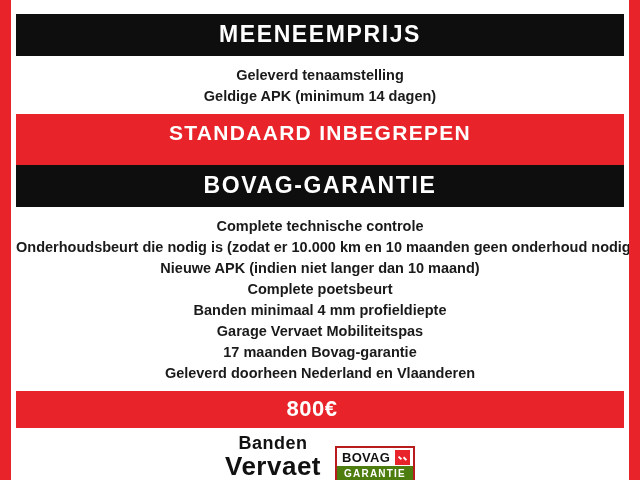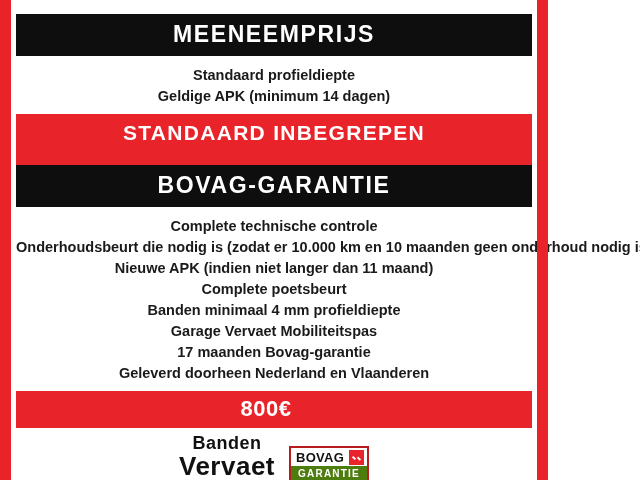--- a/index.html
+++ b/index.html
@@ -8,21 +8,21 @@
   }
   body {
     width: 640px;
     height: 480px;
     background: #ffffff;
     font-family: "Liberation Sans", sans-serif;
     overflow: hidden;
   }
   .poster {
     position: relative;
-    width: 548px;
+    width: 640px;
     height: 480px;
     box-sizing: border-box;
     background: #ffffff;
     padding: 14px 16px 10px 16px;
     display: flex;
     flex-direction: column;
   }
   
   .rail {
     position: absolute;
@@ -161,34 +161,34 @@
 </head>
 <body>
 
 <div class="poster">
   <div class="rail left"></div>
   <div class="rail right"></div>
 
   <div class="band-black">MEENEEMPRIJS</div>
 
   <div class="body-list">
-    <div class="line">Standaard profieldiepte</div>
+    <div class="line">Geleverd tenaamstelling</div>
     <div class="line">Geldige APK (minimum 14 dagen)</div>
   </div>
 
   <div class="band-red">STANDAARD INBEGREPEN</div>
 
   <div class="gap-md"></div>
 
   <div class="band-black">BOVAG-GARANTIE</div>
 
   <div class="body-list">
     <div class="line">Complete technische controle</div>
     <div class="line">Onderhoudsbeurt die nodig is (zodat er 10.000 km en 10 maanden geen onderhoud nodig is)</div>
-    <div class="line">Nieuwe APK (indien niet langer dan 11 maand)</div>
+    <div class="line">Nieuwe APK (indien niet langer dan 10 maand)</div>
     <div class="line">Complete poetsbeurt</div>
     <div class="line">Banden minimaal 4 mm profieldiepte</div>
     <div class="line">Garage Vervaet Mobiliteitspas</div>
     <div class="line">17 maanden Bovag-garantie</div>
     <div class="line">Geleverd doorheen Nederland en Vlaanderen</div>
   </div>
 
   <div class="gap-sm"></div>
 
   <div class="band-red price">800€</div>

